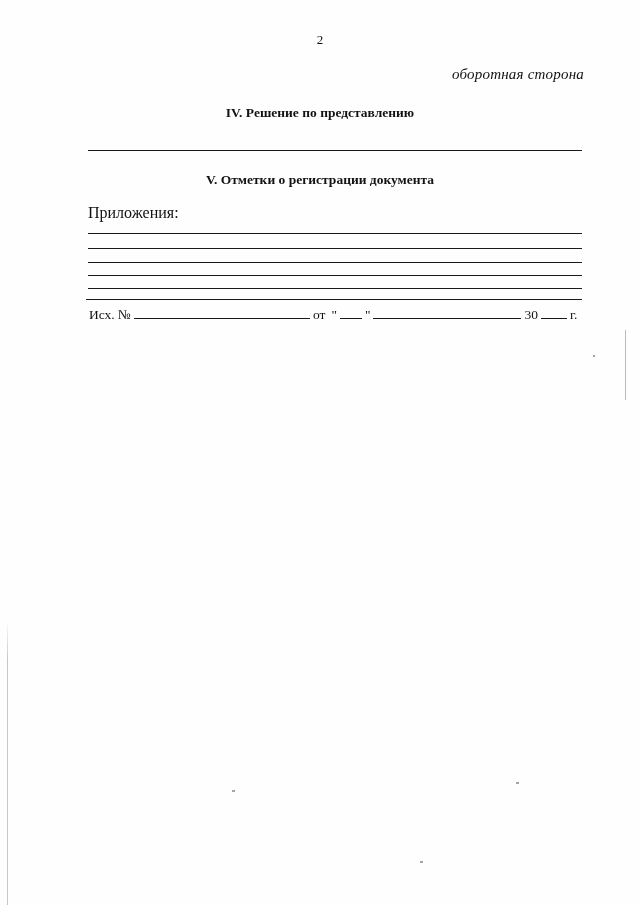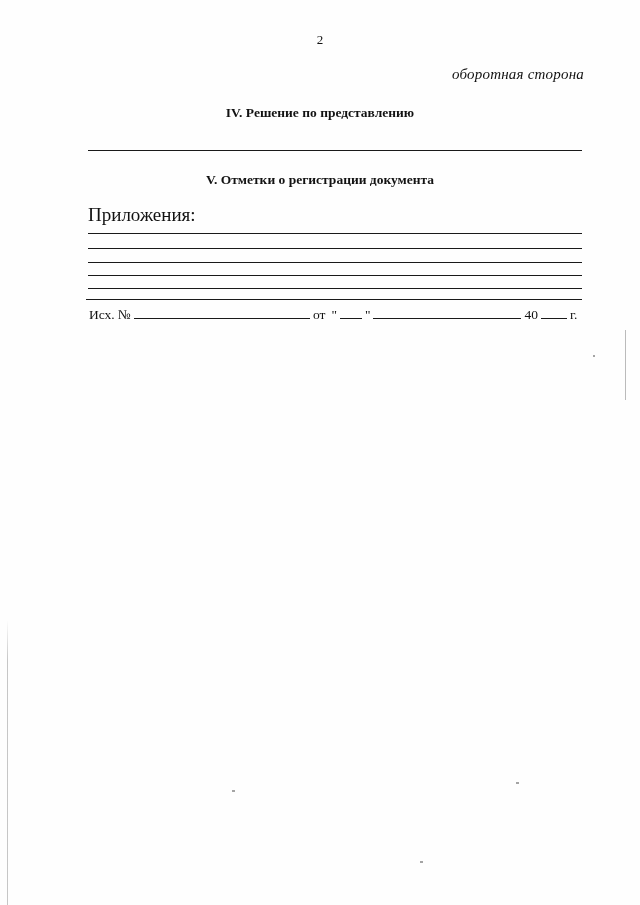--- a/index.html
+++ b/index.html
@@ -85,21 +85,21 @@
     position: absolute;
     background: #1a1a1a;
     height: 1px;
   }
   .rule.thick { height: 1.4px; }
 
   .label-attachments {
     position: absolute;
     top: 204px;
     left: 88px;
-    font-size: 19px;
+    font-size: 16px;
   }
 
   .footer-row {
     position: absolute;
     top: 305px;
     left: 86px;
     width: 500px;
     font-size: 13.5px;
     white-space: nowrap;
   }
@@ -141,16 +141,16 @@
 
   <div class="rule" style="left:88px; top:233px; width:494px;"></div>
   <div class="rule" style="left:88px; top:248px; width:494px;"></div>
   <div class="rule" style="left:88px; top:262px; width:494px;"></div>
   <div class="rule" style="left:88px; top:275px; width:494px;"></div>
   <div class="rule" style="left:88px; top:288px; width:494px;"></div>
 
   <div class="rule thick" style="left:86px; top:299px; width:496px;"></div>
 
   <div class="footer-row">
-    <span class="txt">Исх. №</span><span class="seg-line fl-1"></span><span class="txt">от</span><span class="txt">"</span><span class="seg-line fl-2"></span><span class="txt">"</span><span class="seg-line fl-3"></span><span class="txt">40</span><span class="seg-line fl-4"></span><span class="txt">г.</span>
+    <span class="txt">Исх. №</span><span class="seg-line fl-1"></span><span class="txt">от</span><span class="txt">"</span><span class="seg-line fl-2"></span><span class="txt">"</span><span class="seg-line fl-3"></span><span class="txt">30</span><span class="seg-line fl-4"></span><span class="txt">г.</span>
   </div>
 
 </div>
 
 </body></html>

